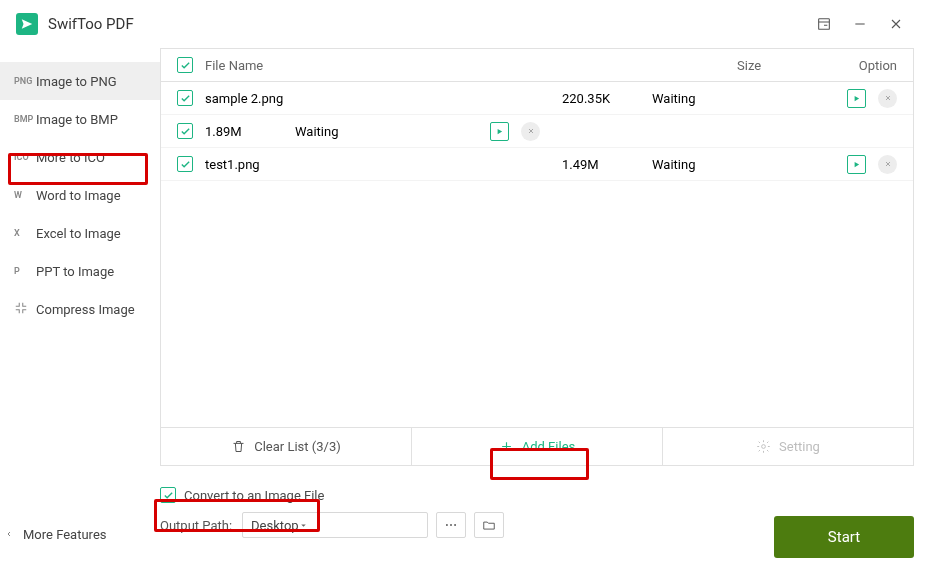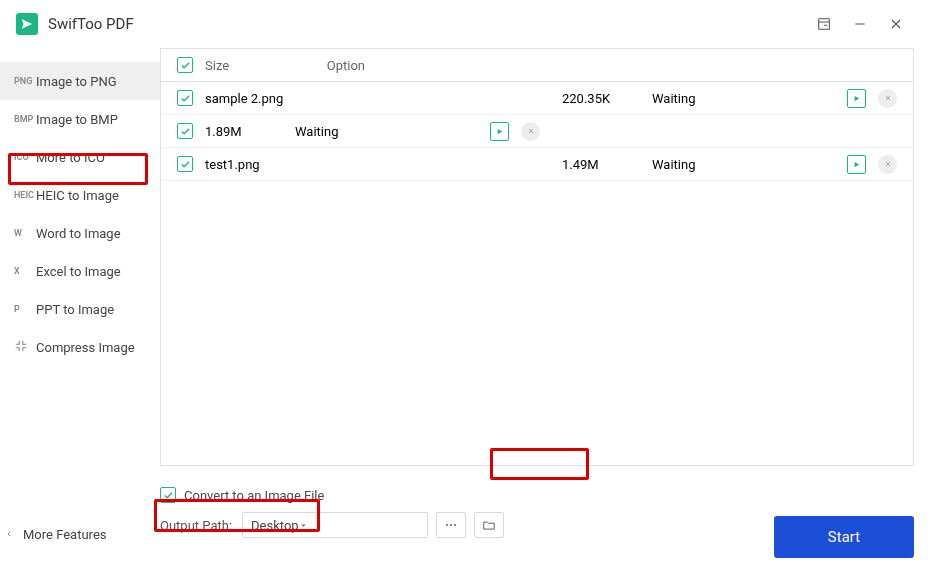--- a/index.html
+++ b/index.html
@@ -54,21 +54,21 @@
     .bottom {padding:18px 0 0 0;}
     .convert-row{display:flex;align-items:center;height:22px;margin-bottom:6px;}
     .convert-label{font-size:13px;color:#4a4a4a;}
     .output-row{display:flex;align-items:center;gap:8px;}
     .out-label{font-size:13px;color:#555;margin-right:2px;}
     .select-box{width:186px;height:26px;border:1px solid #d8d8d8;border-radius:2px;display:flex;align-items:center;padding:0 8px;cursor:pointer;background:#fff;}
     .select-box span{font-size:13px;color:#444;}
     .select-box svg{width:9px;height:9px;}
     .small-btn{width:30px;height:26px;border:1px solid #d8d8d8;border-radius:2px;display:flex;align-items:center;justify-content:center;cursor:pointer;}
     .small-btn svg{width:14px;height:14px;}
-    .start-btn{position:absolute;right:16px;bottom:22px;width:140px;height:42px;background:#1d4ed8;border-radius:3px;display:flex;align-items:center;justify-content:center;cursor:pointer;}
+    .start-btn{position:absolute;right:16px;bottom:22px;width:140px;height:42px;background:#4d7c0f;border-radius:3px;display:flex;align-items:center;justify-content:center;cursor:pointer;}
     .start-btn span{color:#fff;font-size:15px;}
     .root{position:relative;width:930px;height:580px;}
     .main-area{flex:1;padding-right:16px;display:flex;flex-direction:column;}
     .side-tag.compress svg{width:14px;height:14px;}
     .tool-sec svg{width:15px;height:15px;}
   </style>
 </head>
 <body>
 <div class="root">
 
@@ -107,24 +107,20 @@
     </div>
     <div class="side-item">
       <div class="side-tag">BMP</div>
       <div class="side-label">Image to BMP</div>
     </div>
     <div class="side-item">
       <div class="side-tag">ICO</div>
       <div class="side-label">More to ICO</div>
     </div>
     <div class="side-item">
-      <div class="side-tag">HEIC</div>
-      <div class="side-label">HEIC to Image</div>
-    </div>
-    <div class="side-item">
       <div class="side-tag">W</div>
       <div class="side-label">Word to Image</div>
     </div>
     <div class="side-item">
       <div class="side-tag">X</div>
       <div class="side-label">Excel to Image</div>
     </div>
     <div class="side-item">
       <div class="side-tag">P</div>
       <div class="side-label">PPT to Image</div>
@@ -148,20 +144,21 @@
   <div class="main-area">
     <div class="filebox">
       <div class="filehead">
         <div class="col-check">
           <div class="chk">
             <svg viewBox="0 0 24 24" fill="none" stroke="#1db583" stroke-width="3">
                   <path d="M4 12l5 5L20 6"></path>
                 </svg>
           </div>
         </div>
+        <span class="col-name">File Name</span>
         <span class="col-size">Size</span>
         <span class="col-option" style="display:block">Option</span>
       </div>
 
       <div class="filerow">
         <div class="col-check">
               <div class="chk">
                 <svg viewBox="0 0 24 24" fill="none" stroke="#1db583" stroke-width="3">
                   <path d="M4 12l5 5L20 6"></path>
                 </svg>
@@ -228,20 +225,41 @@
           <div class="remove-btn">
                 <svg viewBox="0 0 24 24" stroke="#999" stroke-width="2.5">
                   <path d="M6 6l12 12M18 6L6 18"></path>
                 </svg>
               </div>
         </div>
       </div>
 
       <div class="fileflex"></div>
 
+      <div class="toolbar">
+        <div class="tool-sec">
+          <svg viewBox="0 0 24 24" fill="none" stroke="#555" stroke-width="1.6">
+                <path d="M4 7h16M9 7V4h6v3M7 7l1 13h8l1-13"></path>
+              </svg>
+          <span>Clear List (3/3)</span>
+        </div>
+        <div class="tool-sec add">
+          <svg viewBox="0 0 24 24" fill="none" stroke="#1db583" stroke-width="1.8">
+                <path d="M12 5v14M5 12h14"></path>
+              </svg>
+          <span>Add Files</span>
+        </div>
+        <div class="tool-sec setting">
+          <svg viewBox="0 0 24 24" fill="none" stroke="#777" stroke-width="1.6">
+                <circle cx="12" cy="12" r="3"></circle>
+                <path d="M12 2v3M12 19v3M4.2 4.2l2.1 2.1M17.7 17.7l2.1 2.1M2 12h3M19 12h3M4.2 19.8l2.1-2.1M17.7 6.3l2.1-2.1"></path>
+              </svg>
+          <span>Setting</span>
+        </div>
+      </div>
     </div>
 
     <div class="bottom">
       <div class="convert-row">
         <div class="chk" style="margin-right:8px">
               <svg viewBox="0 0 24 24" fill="none" stroke="#1db583" stroke-width="3">
                 <path d="M4 12l5 5L20 6"></path>
               </svg>
             </div>
         <span class="convert-label">Convert to an Image File</span>

